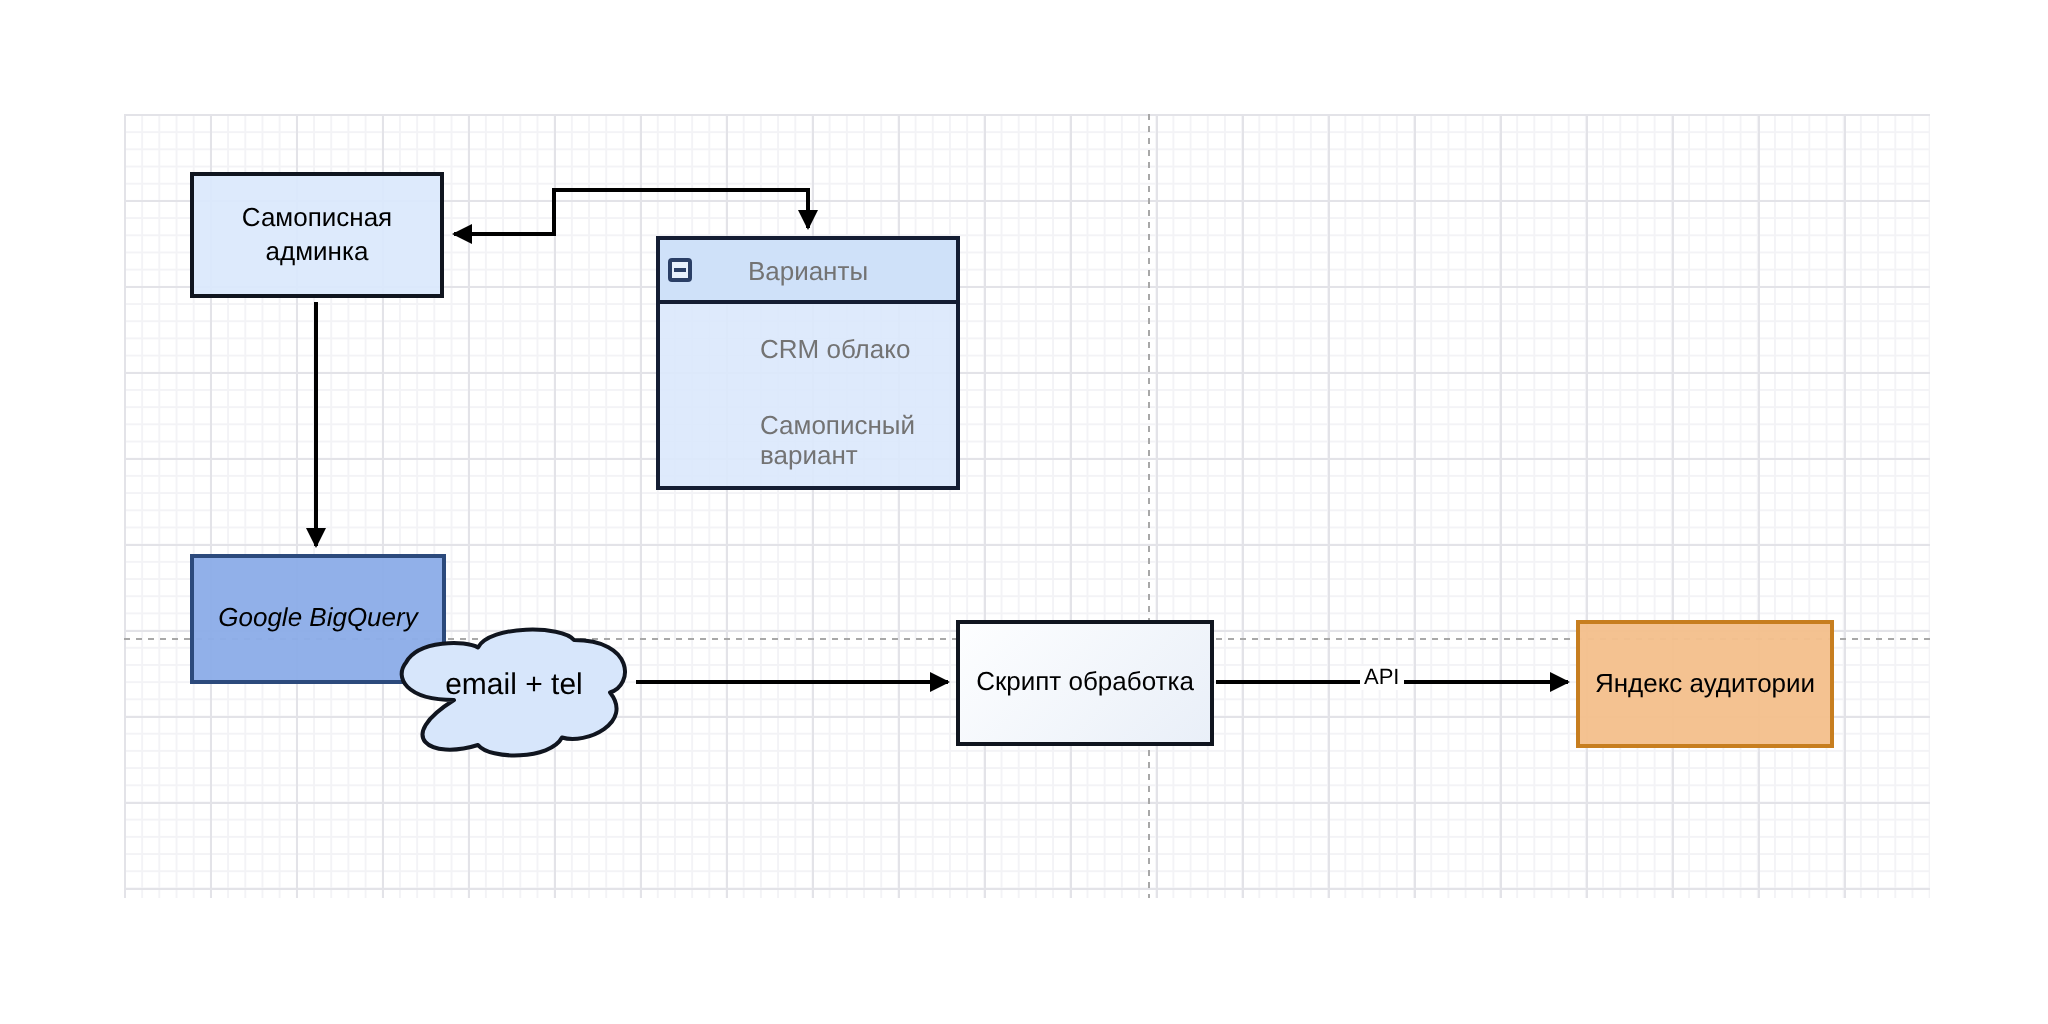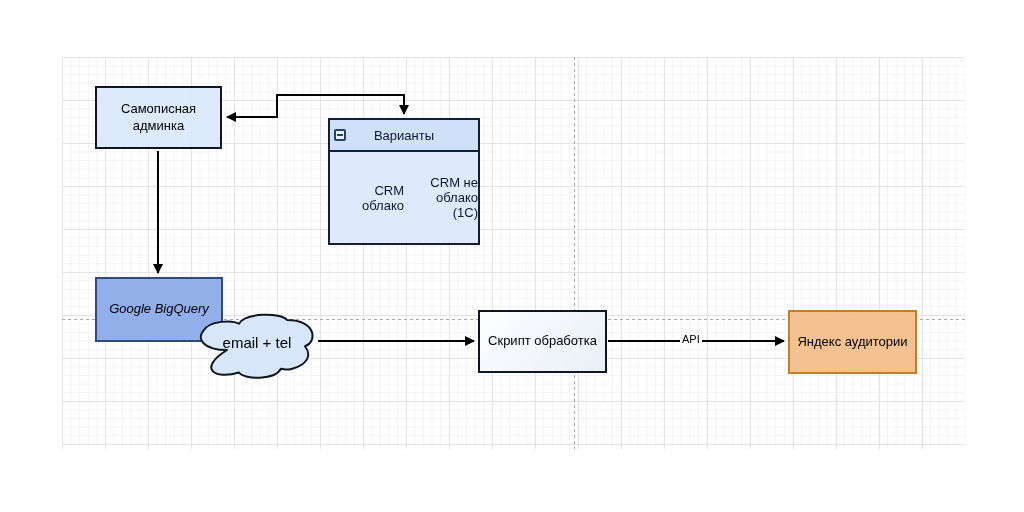--- a/index.html
+++ b/index.html
@@ -36,33 +36,33 @@
   }
   .node-admin{left:95px;top:86px;width:127px;height:63px;background:rgba(218,232,252,.93);border:2px solid #10151f;padding:0 20px;}
   .node-bigquery{left:95px;top:277px;width:128px;height:65px;background:rgba(141,173,232,.96);border:2px solid #2c4a7c;font-style:italic;}
   .node-script{left:478px;top:310px;width:129px;height:63px;background:linear-gradient(135deg,#fdfeff 0%,#e9eff8 100%);border:2px solid #10151f;}
   .node-yandex{left:788px;top:310px;width:129px;height:64px;background:rgba(244,191,141,.96);border:2px solid #c77e1f;}
 
   
   .listbox{
     position:absolute;left:328px;top:118px;width:152px;height:127px;z-index:4;
     border:2px solid #141d33;background:rgba(218,232,252,.90);box-sizing:border-box;
-    font-size:13px;color:#0f172a;display:flex;flex-direction:column;text-align:right;
+    font-size:13px;color:#737373;display:flex;flex-direction:column;
   }
   .listbox-header{
     position:relative;height:30px;flex:0 0 30px;background:#cfe1f9;
     border-bottom:2px solid #141d33;display:flex;align-items:center;justify-content:center;
   }
   .collapse-btn{
     position:absolute;left:4px;top:50%;transform:translateY(-50%);
     width:12px;height:12px;border:2px solid #2b3f66;border-radius:2px;
     background:#e8f0fc;box-sizing:border-box;display:flex;align-items:center;justify-content:center;
   }
   .collapse-btn .minus{width:6px;height:2px;background:#2b3f66;}
-  .listbox-body{flex:1;display:flex;flex-direction:row;}
+  .listbox-body{flex:1;display:flex;flex-direction:column;margin-left:42px;}
   .listbox-row{flex:1;display:flex;align-items:center;padding-left:8px;}
 
   
   .cloud-wrap{position:absolute;left:195px;top:303px;width:124px;height:79px;z-index:5;}
   .cloud-label{
     position:absolute;left:197px;top:305px;width:120px;height:75px;z-index:6;
     display:flex;align-items:center;justify-content:center;font-size:15px;color:#000;
   }
 
   .edge-label{
@@ -104,21 +104,21 @@
       <span class="collapse-btn">
           <span class="minus"></span>
         </span>
       <span>Варианты</span>
     </div>
     <div class="listbox-body">
       <div class="listbox-row">
         <span>CRM облако</span>
       </div>
       <div class="listbox-row">
-        <span>CRM не облако (1С)</span>
+        <span>Самописный вариант</span>
       </div>
     </div>
   </div>
 
   <div class="node node-bigquery">
     <span>Google BigQuery</span>
   </div>
 
   <div class="node node-yandex">
     <span>Яндекс аудитории</span>

